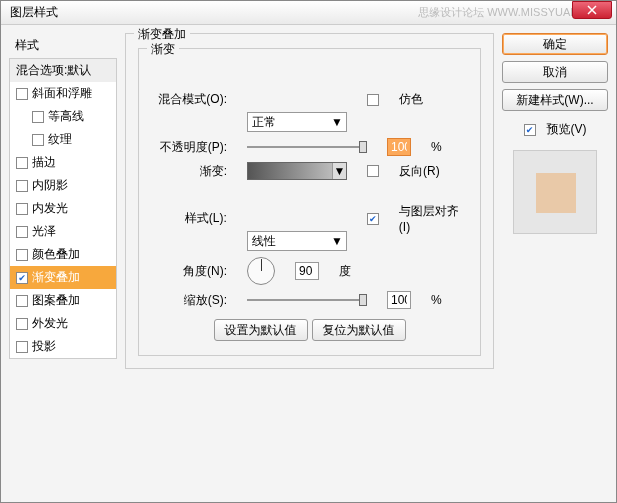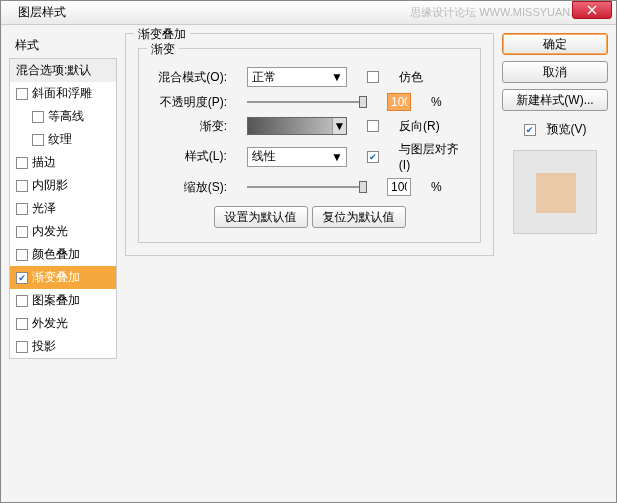--- a/index.html
+++ b/index.html
@@ -1,18 +1,18 @@
 <!DOCTYPE html>
 <html><head>
 <meta charset="utf-8">
 <style>
 * { box-sizing: border-box; margin: 0; padding: 0; font-family: "Microsoft YaHei", SimSun, sans-serif; font-size: 12px; }
 body { background: #fff; }
 .window { width: 617px; height: 503px; border: 1px solid #888; background: #f4f4f4; position: relative; }
-.titlebar { height: 24px; background: linear-gradient(#fff, #eaeaea); border-bottom: 1px solid #ccc; display: flex; align-items: center; padding: 0 17px; position: relative; }
+.titlebar { height: 24px; background: linear-gradient(#fff, #eaeaea); border-bottom: 1px solid #ccc; display: flex; align-items: center; padding: 0 9px; position: relative; }
 .titlebar .title { flex: 1; }
 .titlebar .watermark { color: #bbb; font-size: 11px; }
 .close-btn { width: 40px; height: 18px; background: linear-gradient(#e67, #c23); border: 1px solid #a12; border-radius: 0 0 3px 3px; color: #fff; display: flex; align-items: center; justify-content: center; margin-left: 8px; cursor: pointer; position: absolute; right: 4px; top: 0; }
 .close-btn svg { width: 10px; height: 10px; }
 .body { display: flex; height: calc(100% - 24px); padding: 8px; gap: 8px; }
 .left { width: 108px; }
 .styles-label { padding: 4px 6px; }
 .styles-list { border: 1px solid #ccc; background: #fff; }
 .styles-list .item { padding: 3px 6px; display: flex; align-items: center; gap: 4px; cursor: pointer; }
 .styles-list .item.indent { padding-left: 22px; }
@@ -20,21 +20,21 @@
 .styles-list .item.header { background: #eee; cursor: default; align-items: flex-end; }
 .chk { width: 12px; height: 12px; border: 1px solid #888; background: #fff; display: inline-flex; align-items: center; justify-content: center; font-size: 9px; color: #333; }
 .center { flex: 1; position: relative; }
 .fieldset { border: 1px solid #ccc; padding: 10px 12px 12px; position: relative; }
 .fieldset > .legend { position: absolute; top: -8px; left: 8px; background: #f4f4f4; padding: 0 4px; }
 .inner-fieldset { border: 1px solid #ccc; padding: 12px 10px 14px; margin-top: 4px; position: relative; }
 .inner-fieldset > .legend { position: absolute; top: -8px; left: 8px; background: #f4f4f4; padding: 0 4px; }
 .row { display: flex; align-items: center; margin: 6px 0; gap: 20px; }
 .row .lbl { width: 78px; text-align: right; }
 .select { height: 20px; border: 1px solid #999; background: #fff; padding: 0 18px 0 4px; display: flex; align-items: center; position: relative; cursor: pointer; min-width: 100px; }
-.select.wide { width: 100px; }
+.select.wide { width: 100px; margin-top: 45px; }
 .select .arrow { position: absolute; right: 2px; top: 2px; width: 14px; height: 14px; display: flex; align-items: center; justify-content: center; }
 .gradient-swatch { width: 100px; height: 18px; border: 1px solid #666; background: linear-gradient(90deg, #555, #ccc); cursor: pointer; display:flex; }
 .gradient-swatch .arrow { width:14px; margin-left:auto; background:#ddd; border-left:1px solid #999; display:flex;align-items:center;justify-content:center;}
 .slider { width: 120px; height: 18px; position: relative; }
 .slider .track { position: absolute; top: 8px; left: 0; right: 0; height: 2px; background: #999; }
 .slider .thumb { position: absolute; top: 3px; width: 8px; height: 12px; background: #ddd; border: 1px solid #666; cursor: pointer; }
 .num-input { width: 24px; height: 18px; border: 1px solid #999; background: #fff; padding: 0 3px; text-align: left; }
 .num-input.hl { background: #fca95a; color:#fff; border-color:#e08030; }
 .angle-dial { width: 28px; height: 28px; border: 1px solid #888; border-radius: 50%; background: #fafafa; position: relative; }
 .angle-dial .needle { position: absolute; left: 50%; top: 50%; width: 12px; height: 1px; background: #333; transform-origin: 0 0; transform: rotate(-90deg); }
@@ -84,25 +84,25 @@
             <div class="item">
               <span class="chk"></span>
               <span>描边</span>
             </div>
             <div class="item">
               <span class="chk"></span>
               <span>内阴影</span>
             </div>
             <div class="item">
               <span class="chk"></span>
+              <span>内发光</span>
+            </div>
+            <div class="item">
+              <span class="chk"></span>
               <span>光泽</span>
-            </div>
-            <div class="item">
-              <span class="chk"></span>
-              <span>内发光</span>
             </div>
             <div class="item">
               <span class="chk"></span>
               <span>颜色叠加</span>
             </div>
             <div class="item selected">
               <span class="chk checked"></span>
               <span>渐变叠加</span>
             </div>
             <div class="item">
@@ -159,20 +159,28 @@
           <div class="row">
             <span class="lbl">样式(L):</span>
             <div class="select wide">
               <span>线性</span>
               <span class="arrow">▼</span>
             </div>
             <span class="chk checked"></span>
             <span>与图层对齐(I)</span>
           </div>
 
+          <div class="row">
+            <span class="lbl">角度(N):</span>
+            <div class="angle-dial">
+                <div class="needle"></div>
+              </div>
+            <input class="num-input" value="90" style="">
+            <span>度</span>
+          </div>
 
           <div class="row">
             <span class="lbl">缩放(S):</span>
             <div class="slider">
               <div class="track"></div>
                 <div class="thumb" style="left:112px"></div>
             </div>
             <input class="num-input" value="100" style="">
             <span>%</span>
           </div>

